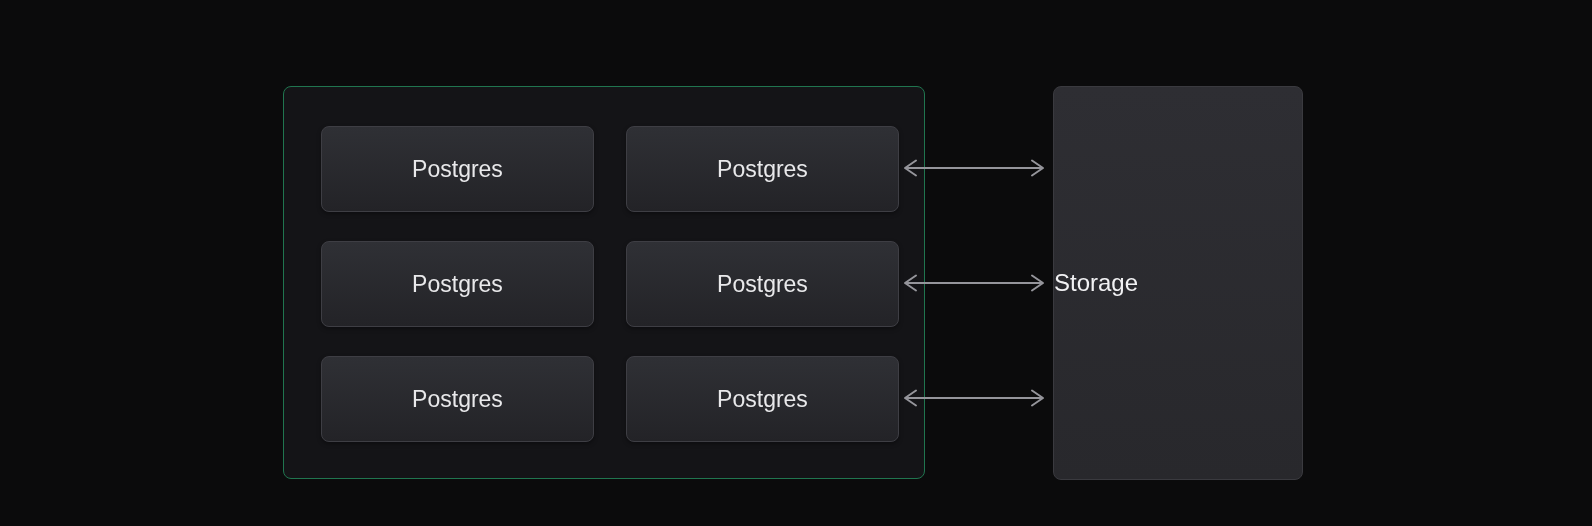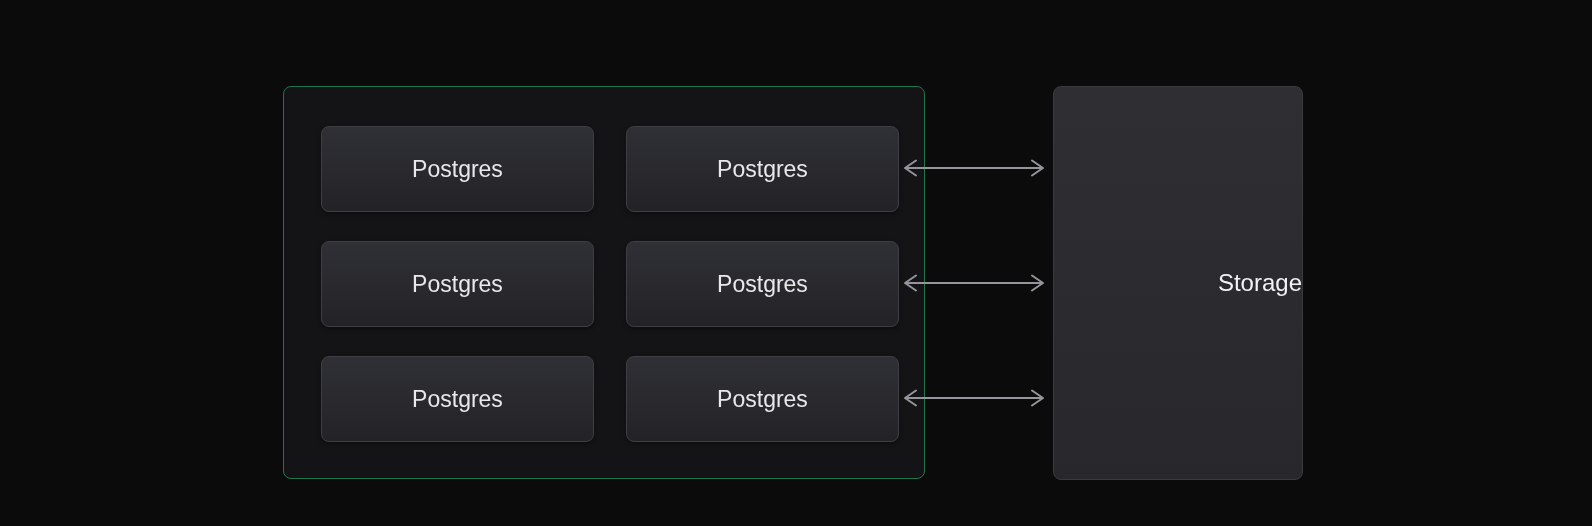--- a/index.html
+++ b/index.html
@@ -72,21 +72,21 @@
     left: 1053px;
     top: 86px;
     width: 250px;
     height: 394px;
     box-sizing: border-box;
     border: 1px solid var(--storage-border, #3a3a3f);
     border-radius: 8px;
     background: linear-gradient(180deg, var(--storage-bg-top, #2e2e33) 0%, var(--storage-bg-bottom, #28282c) 100%);
     display: flex;
     align-items: center;
-    justify-content: flex-end;
+    justify-content: flex-start;
     color: var(--storage-text, #f2f2f4);
     font-size: 24px;
   }
 
   
   .arrow {
     position: absolute;
     left: 901px;
     width: 146px;
     height: 24px;

